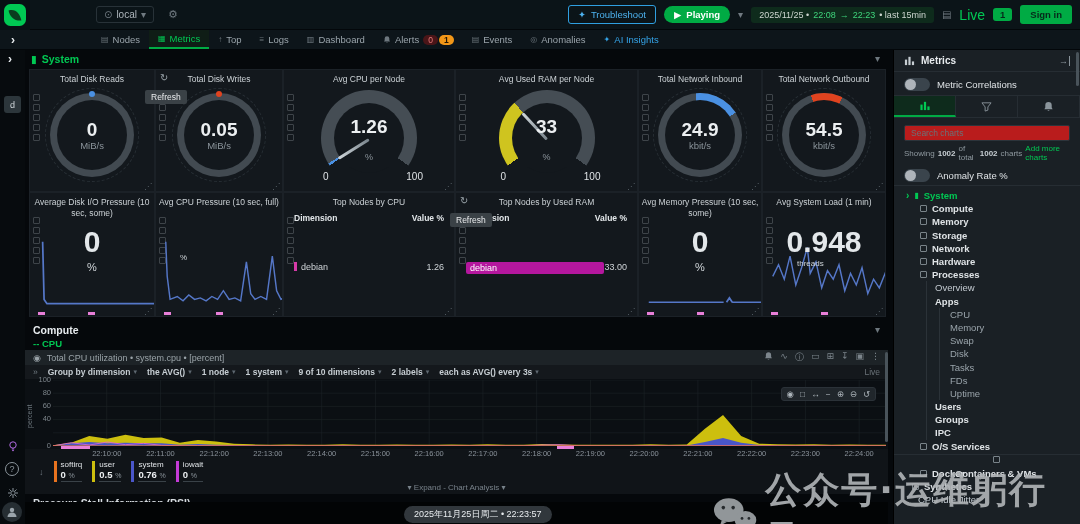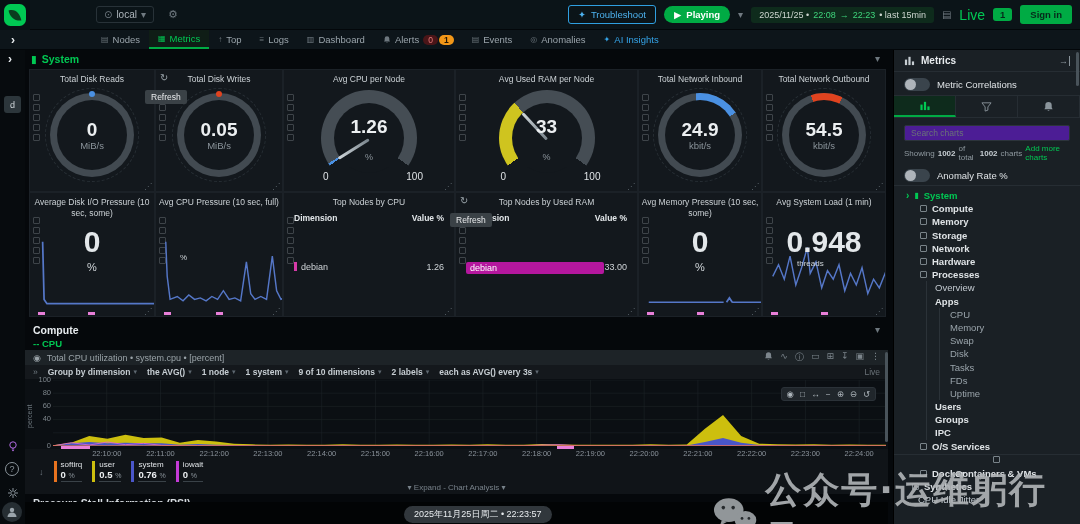--- a/index.html
+++ b/index.html
@@ -160,21 +160,21 @@
   .sb-collapse { margin-left:auto; color:#8b959c; border-right:1.5px solid #8b959c; padding-right:1px; font-size:9px; }
   .sb-row { display:flex; align-items:center; gap:7px; padding:0 10px; }
   .toggle { width:26px; height:13px; background:#3a444c; border-radius:7px; position:relative; flex:0 0 auto; }
   .toggle .knob { position:absolute; left:1px; top:1px; width:11px; height:11px; border-radius:50%; background:#aeb4ba; }
   .mcorr { height:22px; margin-top:2px; color:#dfe3e6; font-size:9.5px; border-bottom:1px solid #262d33; }
   .sb-tabs { height:22px; display:flex; border-bottom:1px solid #262d33; }
   .sb-tab { flex:1; display:flex; align-items:center; justify-content:center; border-right:1px solid #262d33;
             color:#8b959c; }
   .sb-tab.active { background:#0e2b1c; border-bottom:2px solid #00ab44; color:#00c853; }
   .sb-search { margin:7px 10px 3px 10px; }
-  .sb-search input { width:100%; height:16px; background:#4c1d95; border:1px solid #2c343b; border-radius:2px;
+  .sb-search input { width:100%; height:16px; background:#b91c1c; border:1px solid #2c343b; border-radius:2px;
                      color:#aeb6bc; font-size:8.5px; padding:0 6px; font-family:inherit; }
   .sb-search input::placeholder { color:#6a7278; }
   .showing { display:flex; padding:0 10px; font-size:8px; color:#8f99a0; gap:3px; align-items:center; }
   .showing b { color:#c6cdd2; }
   .addmore { margin-left:auto; color:#00c853; }
   .anrate { height:20px; margin-top:4px; color:#dfe3e6; font-size:9.5px; border-bottom:1px solid #262d33; }
   .tree { margin-top:3px; font-size:9.5px; }
   .ti { height:13.2px; display:flex; align-items:center; gap:5px; color:#c3cad0; }
   .ti .tic { width:7px; height:7px; border:1px solid #9aa4ab; border-radius:1px; opacity:.75; flex:0 0 auto; }
   .l0 { padding-left:12px; }

